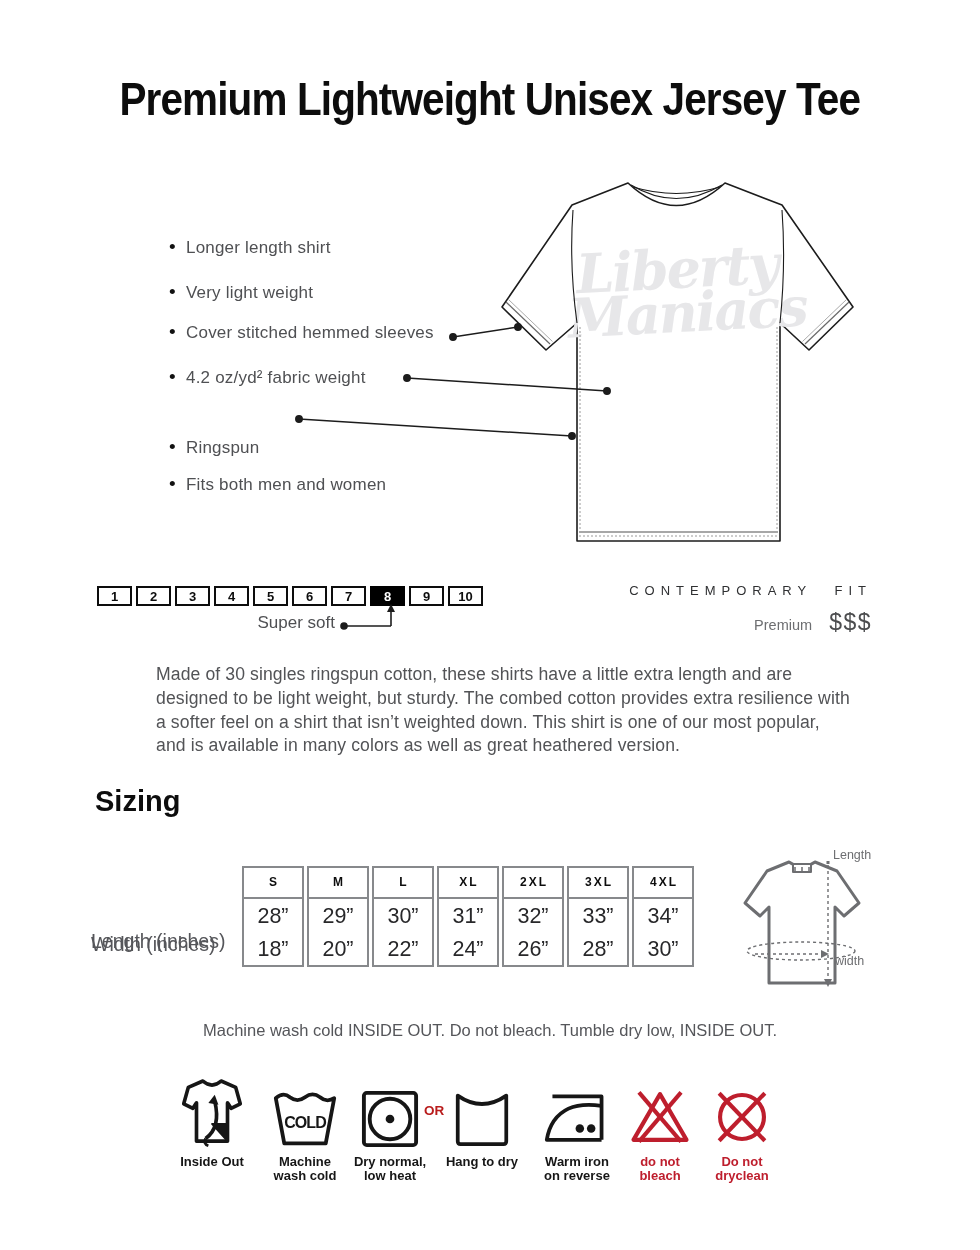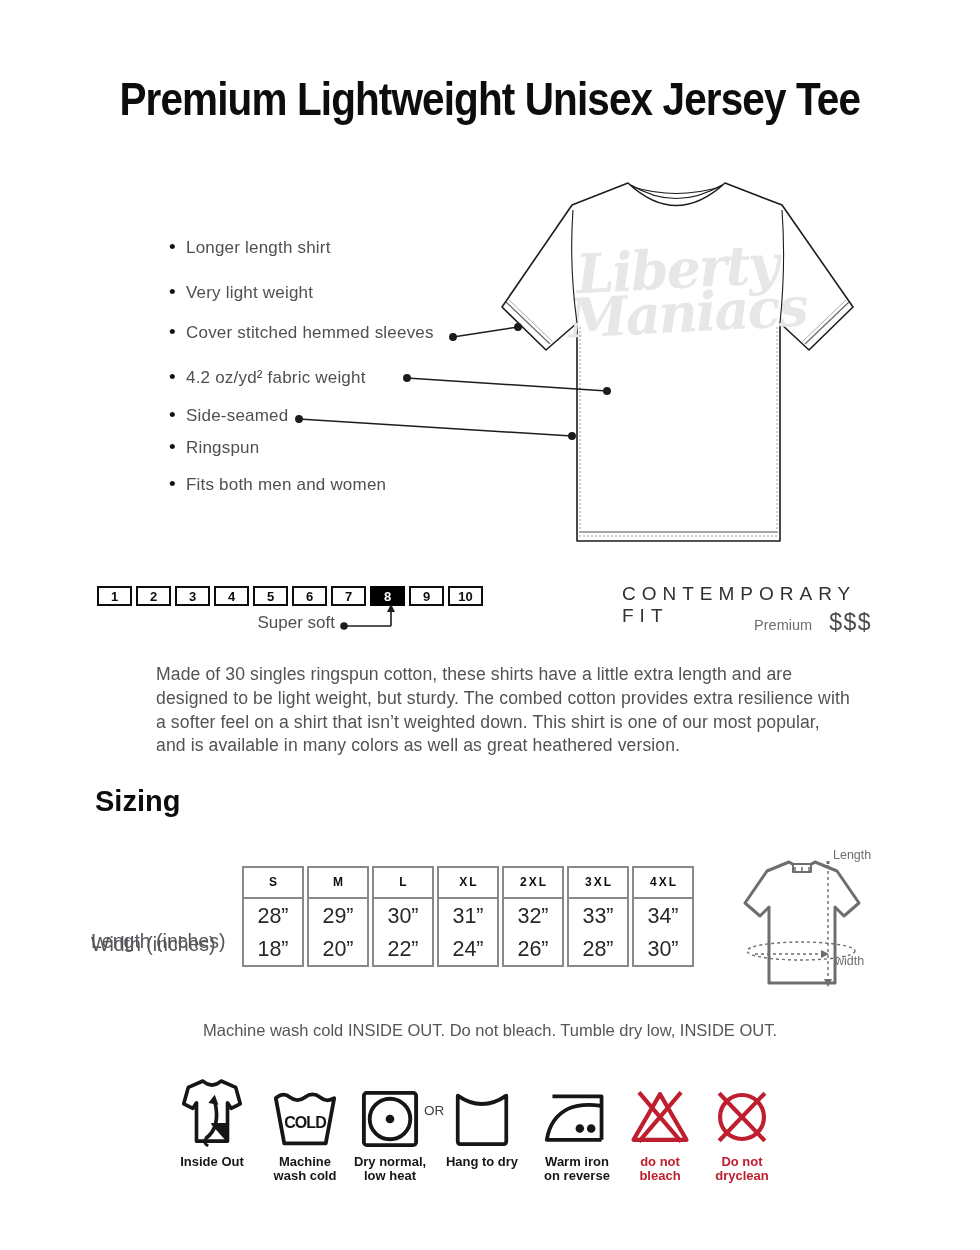--- a/index.html
+++ b/index.html
@@ -29,22 +29,22 @@
              letter-spacing:0.5px;word-spacing:8px;color:#0d0d0d;}
   .scale-row{position:absolute;left:97px;top:586px;display:flex;gap:4px;}
   .scale-box{box-sizing:border-box;width:35px;height:20px;border:2px solid #0d0d0d;background:#fff;
              display:flex;align-items:center;justify-content:center;font-size:13px;font-weight:700;color:#0d0d0d;}
   .scale-box.sel{background:#000;border-color:#000;color:#fff;}
   .super-soft{position:absolute;left:230px;top:613px;width:105px;text-align:right;
               font-size:17px;color:#4f5053;}
   .soft-arrow{position:absolute;left:340px;top:602px;}
 
   
-  .fit-style{position:absolute;left:622px;top:583px;width:250px;text-align:left;
-             font-size:19px;letter-spacing:6px;word-spacing:13px;color:#2f3032;}
+  .fit-style{position:absolute;left:622px;top:583px;width:250px;text-align:right;
+             font-size:13px;letter-spacing:6px;word-spacing:13px;color:#2f3032;}
   .fit-line{position:absolute;left:622px;top:609px;width:250px;text-align:right;}
   .fit-tier{font-size:14.5px;color:#6d6e71;}
   .fit-price{font-size:23px;color:#4c4d4f;margin-left:17px;letter-spacing:1.5px;}
 
   
   .descr{position:absolute;left:156px;top:663px;width:694px;font-size:17.6px;line-height:23.8px;
          color:#525356;letter-spacing:0.1px;}
 
   
   .sizing-head{position:absolute;left:95px;top:785px;font-size:29px;font-weight:800;color:#0d0d0d;}
@@ -57,37 +57,36 @@
   .size-diagram{position:absolute;left:731px;top:841px;}
   .dg-label{font-size:12.5px;fill:#6d6e71;font-family:"Liberation Sans",sans-serif;}
 
   
   .care-text{position:absolute;left:0;top:1021px;width:980px;text-align:center;
              font-size:16.5px;color:#55565A;}
   .care-item{position:absolute;top:1076px;display:flex;flex-direction:column;align-items:center;}
   .icon-box{height:72px;display:flex;align-items:flex-end;justify-content:center;}
   .care-label{margin-top:7px;font-size:13px;line-height:14px;font-weight:700;text-align:center;color:#161616;}
   .care-label.red{color:#BE1E2D;}
-  .or-label{position:absolute;left:424px;top:1103px;font-size:13.5px;font-weight:400;color:#404040;}
+  .or-label{position:absolute;left:424px;top:1103px;font-size:13.5px;font-weight:700;color:#b91c1c;}
   svg{display:block;}
 </style>
 </head>
 <body>
 
 <div id="canvas">
 
   <div class="title-wrap">
     <span class="title">Premium Lightweight Unisex Jersey Tee</span>
   </div>
 
   <div class="feature" style="top:238px">Longer length shirt</div>
   <div class="feature" style="top:283px">Very light weight</div>
   <div class="feature" style="top:323px">Cover stitched hemmed sleeves</div>
   <div class="feature" style="top:368px">4.2 oz/yd² fabric weight</div>
-  <div class="feature" style="top:406px">Side-seamed</div>
   <div class="feature" style="top:438px">Ringspun</div>
   <div class="feature" style="top:475px">Fits both men and women</div>
 
   <svg class="shirt-art" width="450" height="392" viewBox="0 0 450 392">
     <path d="M80,45 L136,23 Q184,68 233,23 L290,45 L361,147 L317,190 L288,163 L288,381 L85,381 L85,163 L54,190 L10,147 Z" fill="#ffffff" stroke="#1c1c1c" stroke-width="1.6" stroke-linejoin="round"></path>
 
     <g transform="rotate(-3 186 130)">
       <text class="wm" x="186" y="128" font-size="54" text-anchor="middle">Liberty</text>
       <text class="wm" x="194" y="172" font-size="54" text-anchor="middle">Maniacs</text>
     </g>

